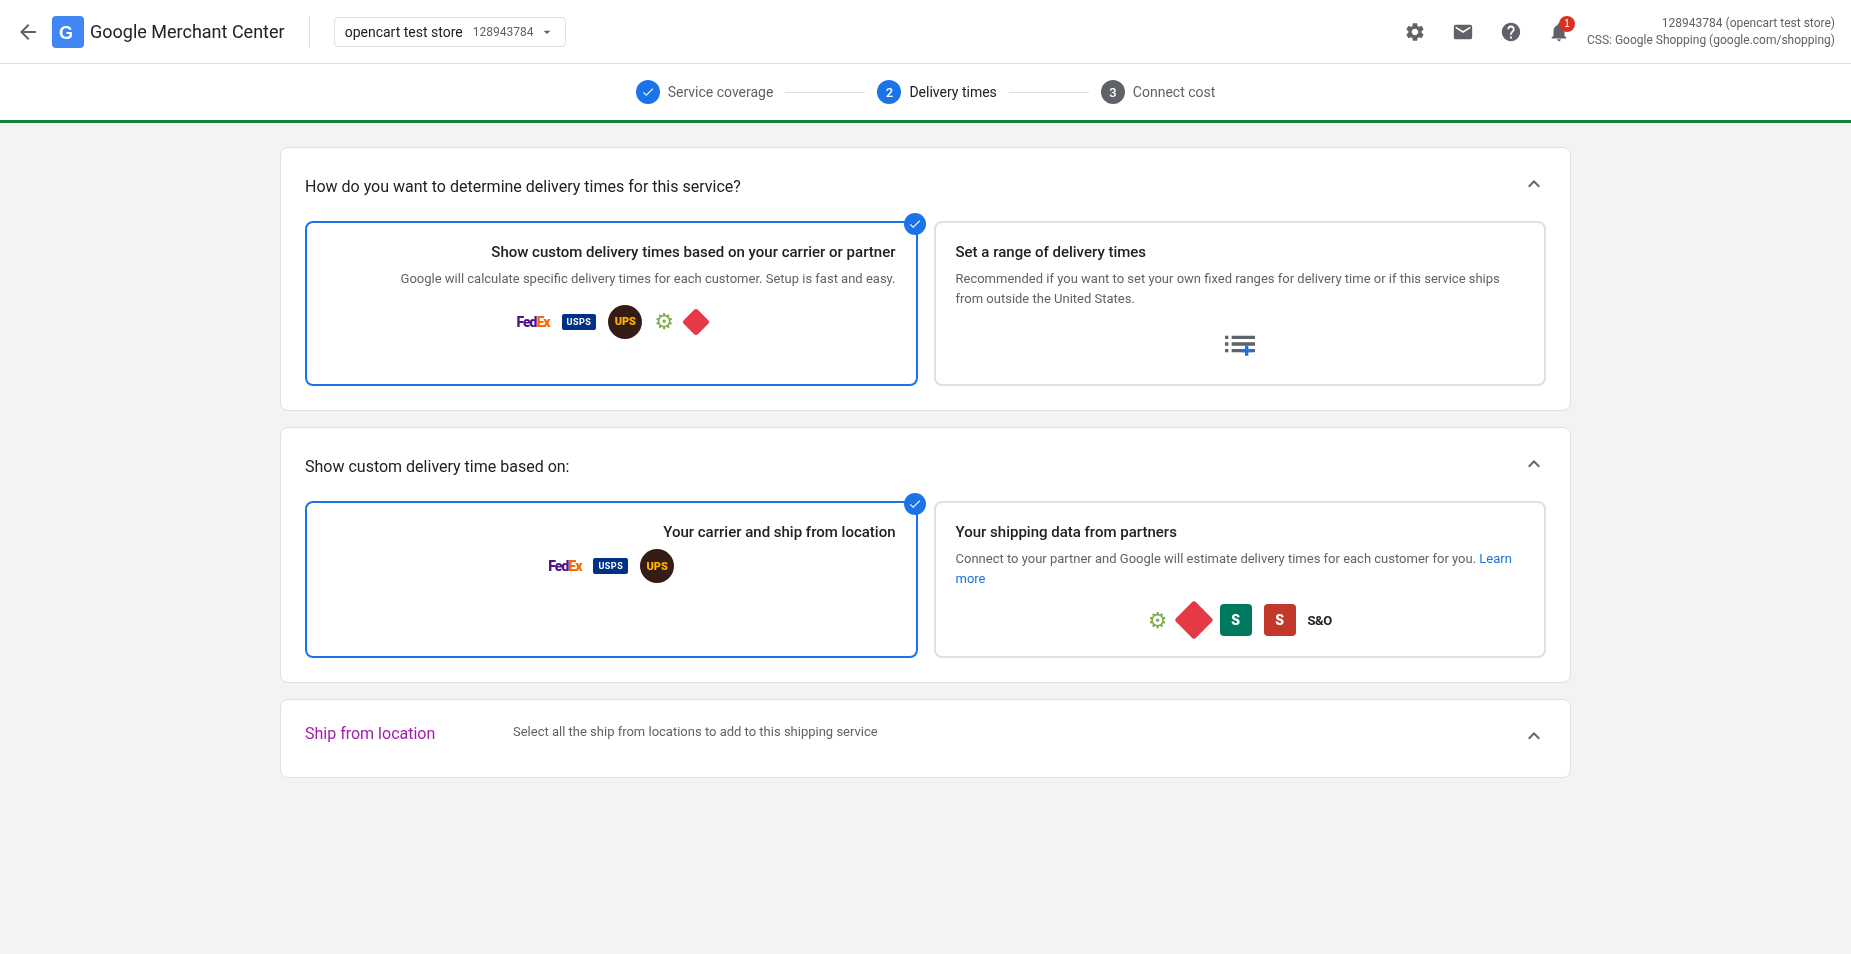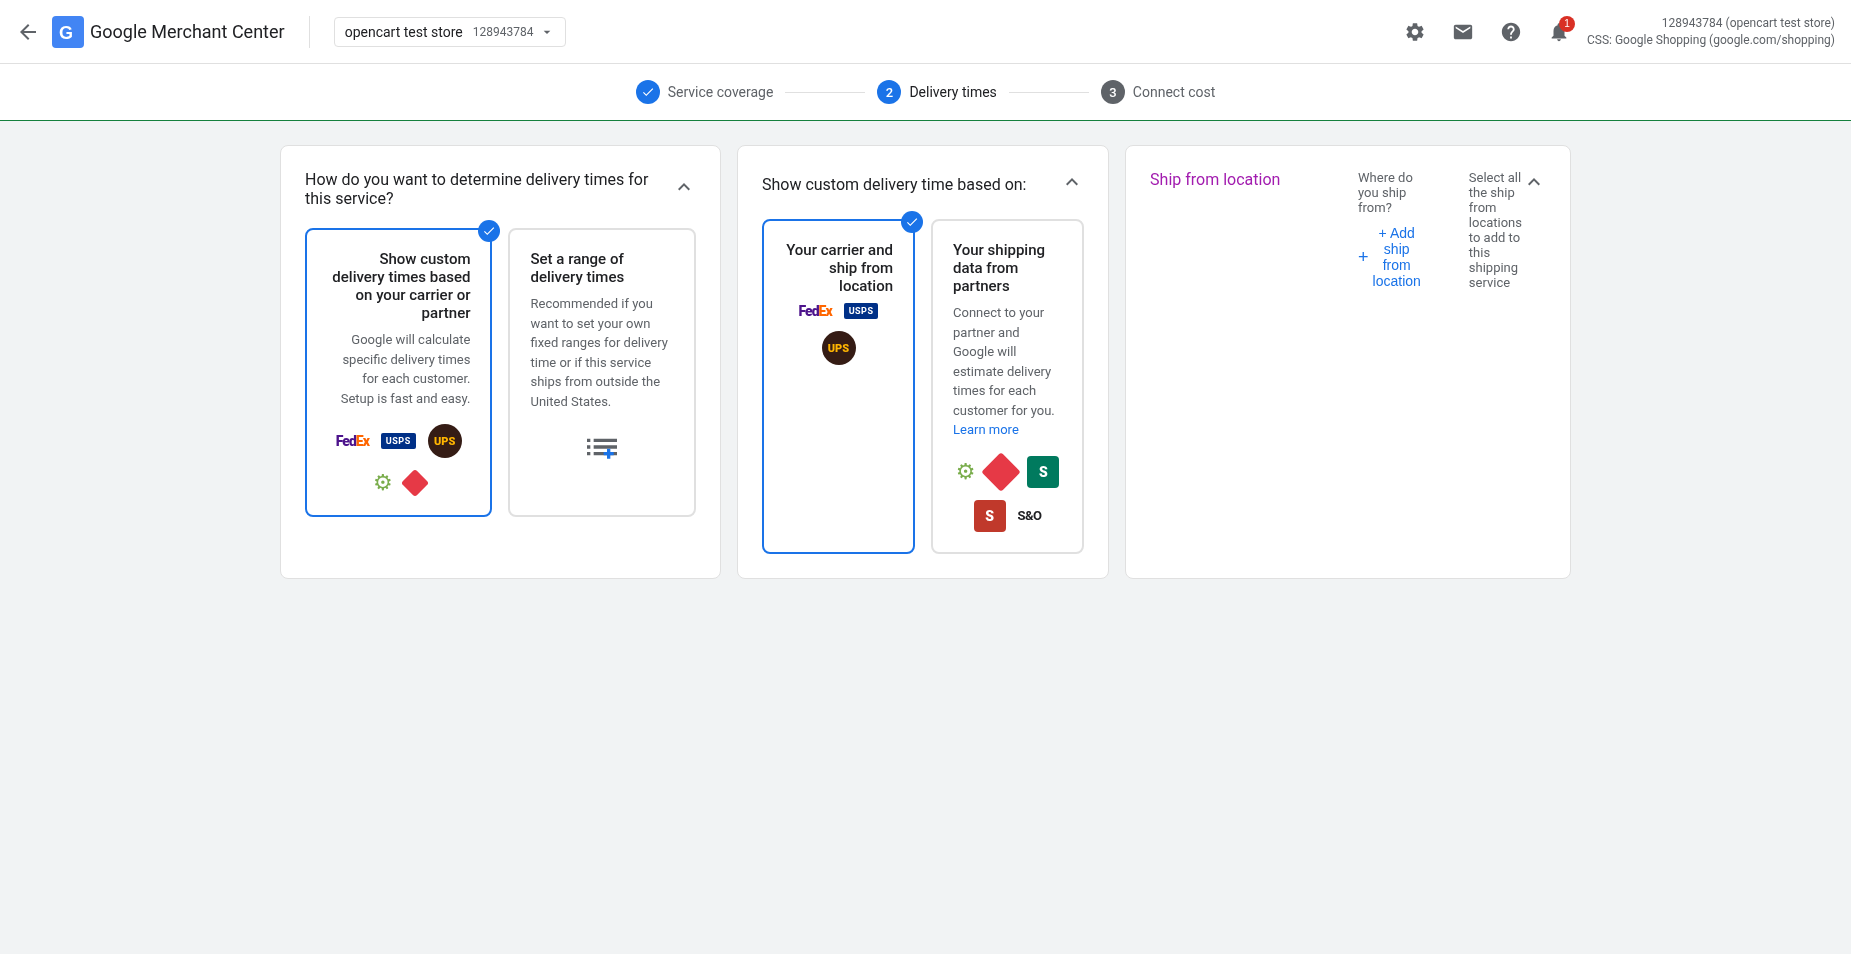--- a/index.html
+++ b/index.html
@@ -105,21 +105,21 @@
     }
     .page-title-text {
       font-size: 22px;
       color: #202124;
       font-weight: 400;
     }
 
     
     .stepper-bar {
       background: #fff;
-      border-bottom: 1px solid #15803d;
+      border-bottom: 3px solid #15803d;
       display: flex;
       align-items: center;
       justify-content: center;
       padding: 16px 0;
       gap: 0;
     }
     .step {
       display: flex;
       align-items: center;
       gap: 8px;
@@ -155,21 +155,21 @@
       width: 80px;
       height: 1px;
       background: #e0e0e0;
       margin: 0 12px;
     }
 
     
     .main-content {
       padding: 24px 280px;
       display: flex;
-      flex-direction: row;
+      flex-direction: column;
       gap: 16px;
     }
 
     
     .card {
       background: #fff;
       border-radius: 8px;
       border: 1px solid #e0e0e0;
       padding: 24px;
     }
@@ -470,27 +470,20 @@
           <div style="font-size:13px;font-weight:700;color:#202124;letter-spacing:-0.5px;">S&amp;O</div>
         </div>
       </div>
     </div>
   </div>
 
   <div class="ship-from-card">
     <div style="display:flex;align-items:flex-start;justify-content:space-between;">
       <div style="display:flex;gap:48px;flex:1;">
         <div class="ship-from-label">Ship from location</div>
-        <div class="ship-from-middle">
-          <div class="ship-from-where">Where do you ship from?</div>
-          <button class="add-location-btn">
-            <span style="font-size:18px;color:#1a73e8;">+</span>
-            <span>+ Add ship from location</span>
-          </button>
-        </div>
         <div class="ship-from-right">
           <span>Select all the ship from locations to add to this shipping service</span>
         </div>
       </div>
       <button class="ship-from-collapse">
         <svg width="24" height="24" viewBox="0 0 24 24" fill="#5f6368">
             <path d="M12 8l-6 6 1.41 1.41L12 10.83l4.59 4.58L18 14z"></path>
           </svg>
       </button>
     </div>

